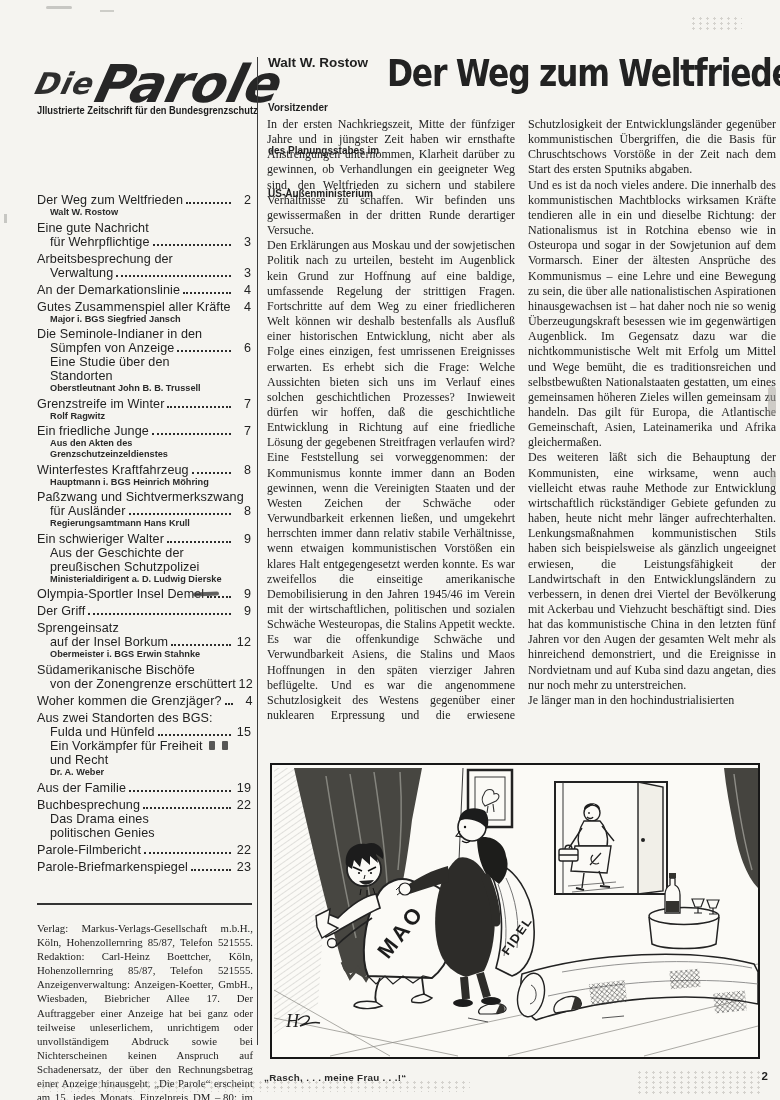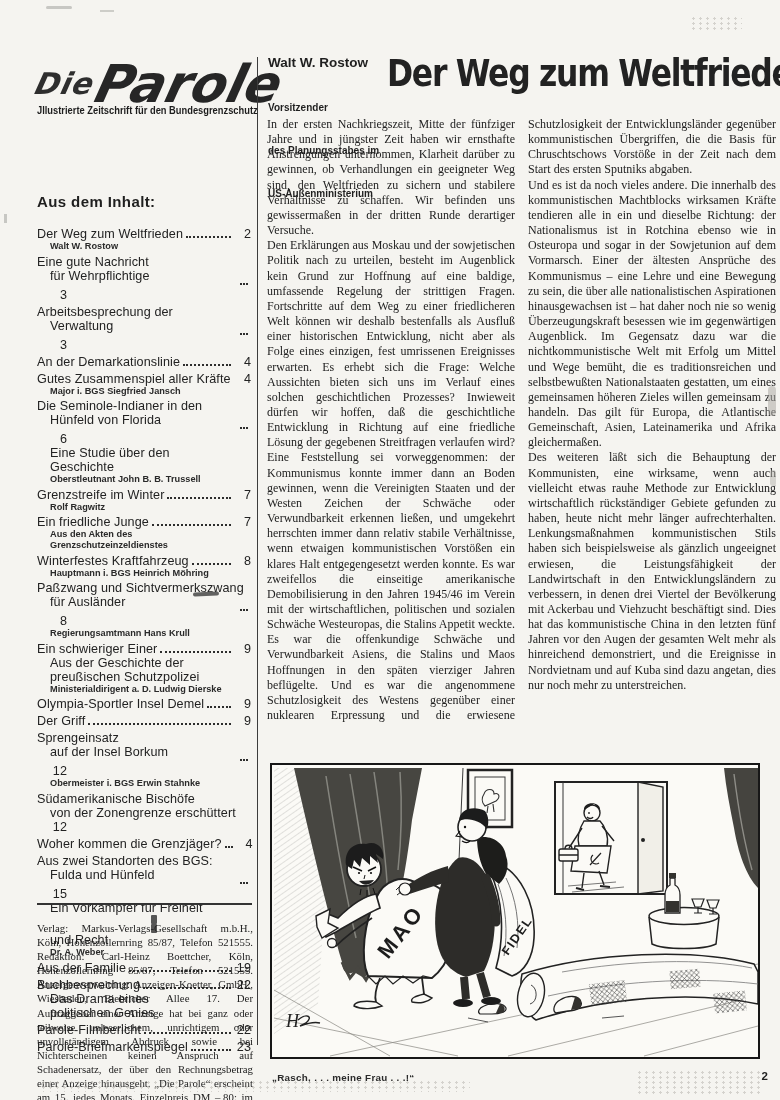--- a/index.html
+++ b/index.html
@@ -15,21 +15,21 @@
   .tagline{position:absolute;left:37px;top:104px;width:230px;font-size:10.6px;font-weight:bold;color:#1d1d1d;
     transform:scaleX(0.88);transform-origin:left;white-space:nowrap;}
 
   .vdivider{position:absolute;left:257px;top:57px;height:988px;border-left:1.6px solid #3c3c3c;}
 
   
   .toc{position:absolute;left:37px;top:193px;width:214px;}
   .toc-heading{font-size:15px;font-weight:bold;letter-spacing:.4px;margin-bottom:17px;}
   .toc-entry{margin-bottom:3px;}
   .toc-line{display:flex;align-items:baseline;font-size:12.6px;line-height:14px;letter-spacing:.1px;color:#222;}
-  .toc-line.ind{padding-left:13px;flex-direction:column;}
+  .toc-line.ind{padding-left:13px;}
   .toc-line.small{font-size:9.2px;line-height:10.6px;font-weight:bold;color:#2a2a2a;padding-left:13px;letter-spacing:0;}
   .toc-line .lab{white-space:nowrap;}
   .toc-line .dots{flex:1;border-bottom:2px dotted #2d2d2d;margin:0 3px;align-self:flex-end;margin-bottom:3px;min-width:8px;}
   .toc-line .sp{flex:1;}
   .toc-line .pg{min-width:17px;text-align:right;}
   .smudge{display:inline-block;width:6px;height:9px;background:#3a3a3a;margin-left:7px;align-self:center;opacity:.85;border-radius:1px;}
 
   .hrule{position:absolute;left:37px;top:903px;width:215px;border-top:2px solid #333;}
   .imprint{position:absolute;left:37px;top:921px;width:216px;font-family:"Liberation Serif",serif;
     font-size:10.8px;line-height:14.1px;text-align:justify;color:#232323;}
@@ -45,41 +45,40 @@
   .article-body{position:absolute;left:267px;top:117px;width:509px;height:620px;
     column-count:2;column-gap:13px;column-fill:auto;overflow:hidden;
     font-family:"Liberation Serif",serif;font-size:12px;line-height:15.15px;text-align:justify;
     color:#222;hyphens:auto;}
   .article-body p{margin:0;}
 
   
   .cartoon{position:absolute;left:270px;top:763px;width:490px;height:296px;background:#fbfaf6;
     border:2.5px solid #171717;box-sizing:border-box;}
   .cartoon svg{display:block;width:100%;height:100%;}
-  .caption{position:absolute;left:272px;top:1072px;font-size:9.8px;font-weight:bold;color:#2b2b2b;letter-spacing:.3px;}
+  .caption{position:absolute;left:264px;top:1072px;font-size:9.8px;font-weight:bold;color:#2b2b2b;letter-spacing:.3px;}
   .pageno{position:absolute;left:744px;top:1070px;width:24px;text-align:right;font-size:11.5px;font-weight:bold;color:#222;}
 
   
   .artifact{position:absolute;pointer-events:none;}
   .spk{background-image:radial-gradient(circle,#b9b7b1 1px,transparent 1.3px);background-size:7px 5px;opacity:.55;}
 </style>
 </head>
 <body>
 
 <div class="page">
 
   <div class="logo">
     <span class="die">Die</span><span class="parole">Parole</span>
   </div>
   <div class="tagline">Jllustrierte Zeitschrift für den Bundesgrenzschutz</div>
 
   <div class="vdivider"></div>
 
   <div class="toc">
-    <div class="toc-heading">Aus dem Inhalt:</div>
     <div>
         <div class="toc-entry">
           <div class="toc-line">
             <span class="lab">Der Weg zum Weltfrieden</span>
             <span class="dots"></span>
             <span class="pg">2</span>
           </div>
           <div class="toc-line small">
             <span class="lab">Walt W. Rostow</span>
           </div>
@@ -119,29 +118,29 @@
           </div>
           <div class="toc-line small">
             <span class="lab">Major i. BGS Siegfried Jansch</span>
           </div>
         </div>
         <div class="toc-entry">
           <div class="toc-line">
             <span class="lab">Die Seminole-Indianer in den</span>
           </div>
           <div class="toc-line ind">
-            <span class="lab">Hünfeld von Florida</span>
+            <span class="lab">Sümpfen von Anzeige</span>
             <span class="dots"></span>
             <span class="pg">6</span>
           </div>
           <div class="toc-line ind">
             <span class="lab">Eine Studie über den</span>
           </div>
           <div class="toc-line ind">
-            <span class="lab">Geschichte</span>
+            <span class="lab">Standorten</span>
           </div>
           <div class="toc-line small">
             <span class="lab">Oberstleutnant John B. B. Trussell</span>
           </div>
         </div>
         <div class="toc-entry">
           <div class="toc-line">
             <span class="lab">Grenzstreife im Winter</span>
             <span class="dots"></span>
             <span class="pg">7</span>
@@ -181,21 +180,21 @@
             <span class="lab">für Ausländer</span>
             <span class="dots"></span>
             <span class="pg">8</span>
           </div>
           <div class="toc-line small">
             <span class="lab">Regierungsamtmann Hans Krull</span>
           </div>
         </div>
         <div class="toc-entry">
           <div class="toc-line">
-            <span class="lab">Ein schwieriger Einer</span>
+            <span class="lab">Ein schwieriger Walter</span>
             <span class="dots"></span>
             <span class="pg">9</span>
           </div>
           <div class="toc-line ind">
             <span class="lab">Aus der Geschichte der</span>
           </div>
           <div class="toc-line ind">
             <span class="lab">preußischen Schutzpolizei</span>
           </div>
           <div class="toc-line small">
@@ -313,20 +312,21 @@
     <div class="role">des Planungsstabes im</div>
     <div class="role">US-Außenministerium</div>
   </div>
   <div class="title">Der Weg zum Weltfrieden</div>
 
   <div class="article-body">
       <p>In der ersten Nachkriegszeit, Mitte der fünfziger Jahre und in jüngster Zeit haben wir ernsthafte Anstrengungen unternommen, Klarheit darüber zu gewinnen, ob Verhandlungen ein geeigneter Weg sind, den Weltfrieden zu sichern und stabilere Verhältnisse zu schaffen. Wir befinden uns gewissermaßen in der dritten Runde derartiger Versuche.</p>
       <p>Den Erklärungen aus Moskau und der sowjetischen Politik nach zu urteilen, besteht im Augenblick kein Grund zur Hoffnung auf eine baldige, umfassende Regelung der strittigen Fragen. Fortschritte auf dem Weg zu einer friedlicheren Welt können wir deshalb bestenfalls als Ausfluß einer historischen Entwicklung, nicht aber als Folge eines einzigen, fest umrissenen Ereignisses erwarten. Es erhebt sich die Frage: Welche Aussichten bieten sich uns im Verlauf eines solchen geschichtlichen Prozesses? Inwieweit dürfen wir hoffen, daß die geschichtliche Entwicklung in Richtung auf eine friedliche Lösung der gegebenen Streitfragen verlaufen wird? Eine Feststellung sei vorweggenommen: der Kommunismus konnte immer dann an Boden gewinnen, wenn die Vereinigten Staaten und der Westen Zeichen der Schwäche oder Verwundbarkeit erkennen ließen, und umgekehrt herrschten immer dann relativ stabile Verhältnisse, wenn etwaigen kommunistischen Vorstößen ein klares Halt entgegengesetzt werden konnte. Es war zweifellos die einseitige amerikanische Demobilisierung in den Jahren 1945/46 im Verein mit der wirtschaftlichen, politischen und sozialen Schwäche Westeuropas, die Stalins Appetit weckte. Es war die offenkundige Schwäche und Verwundbarkeit Asiens, die Stalins und Maos Hoffnungen in den späten vierziger Jahren beflügelte. Und es war die angenommene Schutzlosigkeit des Westens gegenüber einer nuklearen Erpressung und die erwiesene Schutzlosigkeit der Entwicklungsländer gegenüber kommunistischen Übergriffen, die die Basis für Chruschtschows Vorstöße in der Zeit nach dem Start des ersten Sputniks abgaben.</p>
       <p>Und es ist da noch vieles andere. Die innerhalb des kommunistischen Machtblocks wirksamen Kräfte tendieren alle in ein und dieselbe Richtung: der Nationalismus ist in Rotchina ebenso wie in Osteuropa und sogar in der Sowjetunion auf dem Vormarsch. Einer der ältesten Ansprüche des Kommunismus – eine Lehre und eine Bewegung zu sein, die über alle nationalistischen Aspirationen hinausgewachsen ist – hat daher noch nie so wenig Überzeugungskraft besessen wie im gegenwärtigen Augenblick. Im Gegensatz dazu war die nichtkommunistische Welt mit Erfolg um Mittel und Wege bemüht, die es traditionsreichen und selbstbewußten Nationalstaaten gestatten, um eines gemeinsamen höheren Zieles willen gemeinsam zu handeln. Das gilt für Europa, die Atlantische Gemeinschaft, Asien, Lateinamerika und Afrika gleichermaßen.</p>
       <p>Des weiteren läßt sich die Behauptung der Kommunisten, eine wirksame, wenn auch vielleicht etwas rauhe Methode zur Entwicklung wirtschaftlich rückständiger Gebiete gefunden zu haben, heute nicht mehr länger aufrechterhalten. Lenkungsmaßnahmen kommunistischen Stils haben sich beispielsweise als gänzlich ungeeignet erwiesen, die Leistungsfähigkeit der Landwirtschaft in den Entwicklungsländern zu verbessern, in denen drei Viertel der Bevölkerung mit Ackerbau und Viehzucht beschäftigt sind. Dies hat das kommunistische China in den letzten fünf Jahren vor den Augen der gesamten Welt mehr als hinreichend demonstriert, und die Ereignisse in Nordvietnam und auf Kuba sind dazu angetan, dies nur noch mehr zu unterstreichen.</p>
+      <p>Je länger man in den hochindustrialisierten</p>
     </div>
 
   <div class="cartoon">
     <svg viewBox="0 0 486 290">
       <defs>
         <pattern id="hatchA" width="5" height="5" patternUnits="userSpaceOnUse" patternTransform="rotate(55)">
           <line x1="0" y1="0" x2="0" y2="5" stroke="#8a8a86" stroke-width="0.8"></line>
         </pattern>
         <pattern id="crossH" width="5" height="5" patternUnits="userSpaceOnUse">
           <path d="M0,0 L5,5 M5,0 L0,5" stroke="#3d3d3d" stroke-width="0.6"></path>

